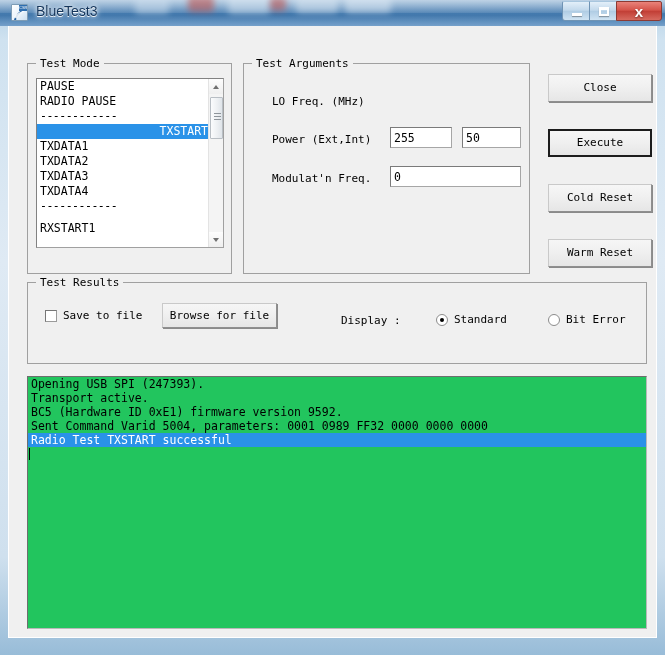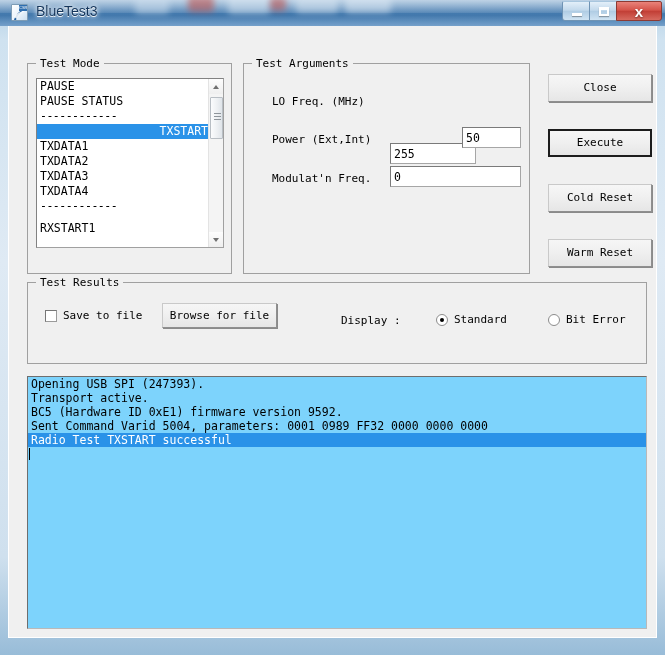--- a/index.html
+++ b/index.html
@@ -276,21 +276,21 @@
     padding-left: 6px;
     overflow: hidden;
     white-space: nowrap;
   }
 
   
   #log-box {
     position: absolute;
     left: 18px; top: 350px;
     width: 620px; height: 253px;
-    background: #7dd3fc;
+    background: #22c55e;
     border: 1px solid #b9b9b9;
     border-top-color: #6e6e6e;
     border-left-color: #6e6e6e;
     overflow: hidden;
     font-family: "DejaVu Sans Mono", monospace;
     font-size: 11.5px;
   }
   #log-lines { position:absolute; left:0; top:0; width:100%; }
   .logline {
     height: 14px; line-height: 14px;
@@ -341,21 +341,21 @@
   </div>
 
   <div id="client">
 
     <div class="group" id="grp-testmode">
       <div class="legend">Test Mode</div>
 
       <div id="testmode-list">
         <div id="testmode-items">
             <div class="li">PAUSE</div>
-            <div class="li">PAUSE STATUS</div>
+            <div class="li">RADIO PAUSE</div>
             <div class="li sep">------------</div>
             <div class="li selected" style="background: rgb(42, 146, 232); text-align: right;">TXSTART</div>
             <div class="li">TXDATA1</div>
             <div class="li">TXDATA2</div>
             <div class="li">TXDATA3</div>
             <div class="li">TXDATA4</div>
             <div class="li sep">------------</div>
             <div class="li blank"></div>
             <div class="li">RXSTART1</div>
           </div>
@@ -376,21 +376,21 @@
         </div>
       </div>
     </div>
 
     <div class="group" id="grp-testargs">
       <div class="legend">Test Arguments</div>
 
       <div class="arg-label" style="left:28px; top:31px;">LO Freq.  (MHz)</div>
 
       <div class="arg-label" style="left:28px; top:69px;">Power (Ext,Int)</div>
-      <input class="tfield" style="left: 146px; top: 63px; width: 86px; margin-top: 16px;" type="text" value="255">
+      <input class="tfield" style="left: 146px; top: 63px; width: 62px;" type="text" value="255">
       <input class="tfield" style="left: 218px; top: 63px; width: 59px;" type="text" value="50">
 
       <div class="arg-label" style="left:28px; top:108px;">Modulat'n Freq.</div>
       <input class="tfield" style="left: 146px; top: 102px; width: 131px;" type="text" value="0">
     </div>
 
     <div class="btn" id="btn-close">Close</div>
     <div class="btn default" id="btn-execute">Execute</div>
     <div class="btn" id="btn-cold">Cold Reset</div>
     <div class="btn" id="btn-warm">Warm Reset</div>

